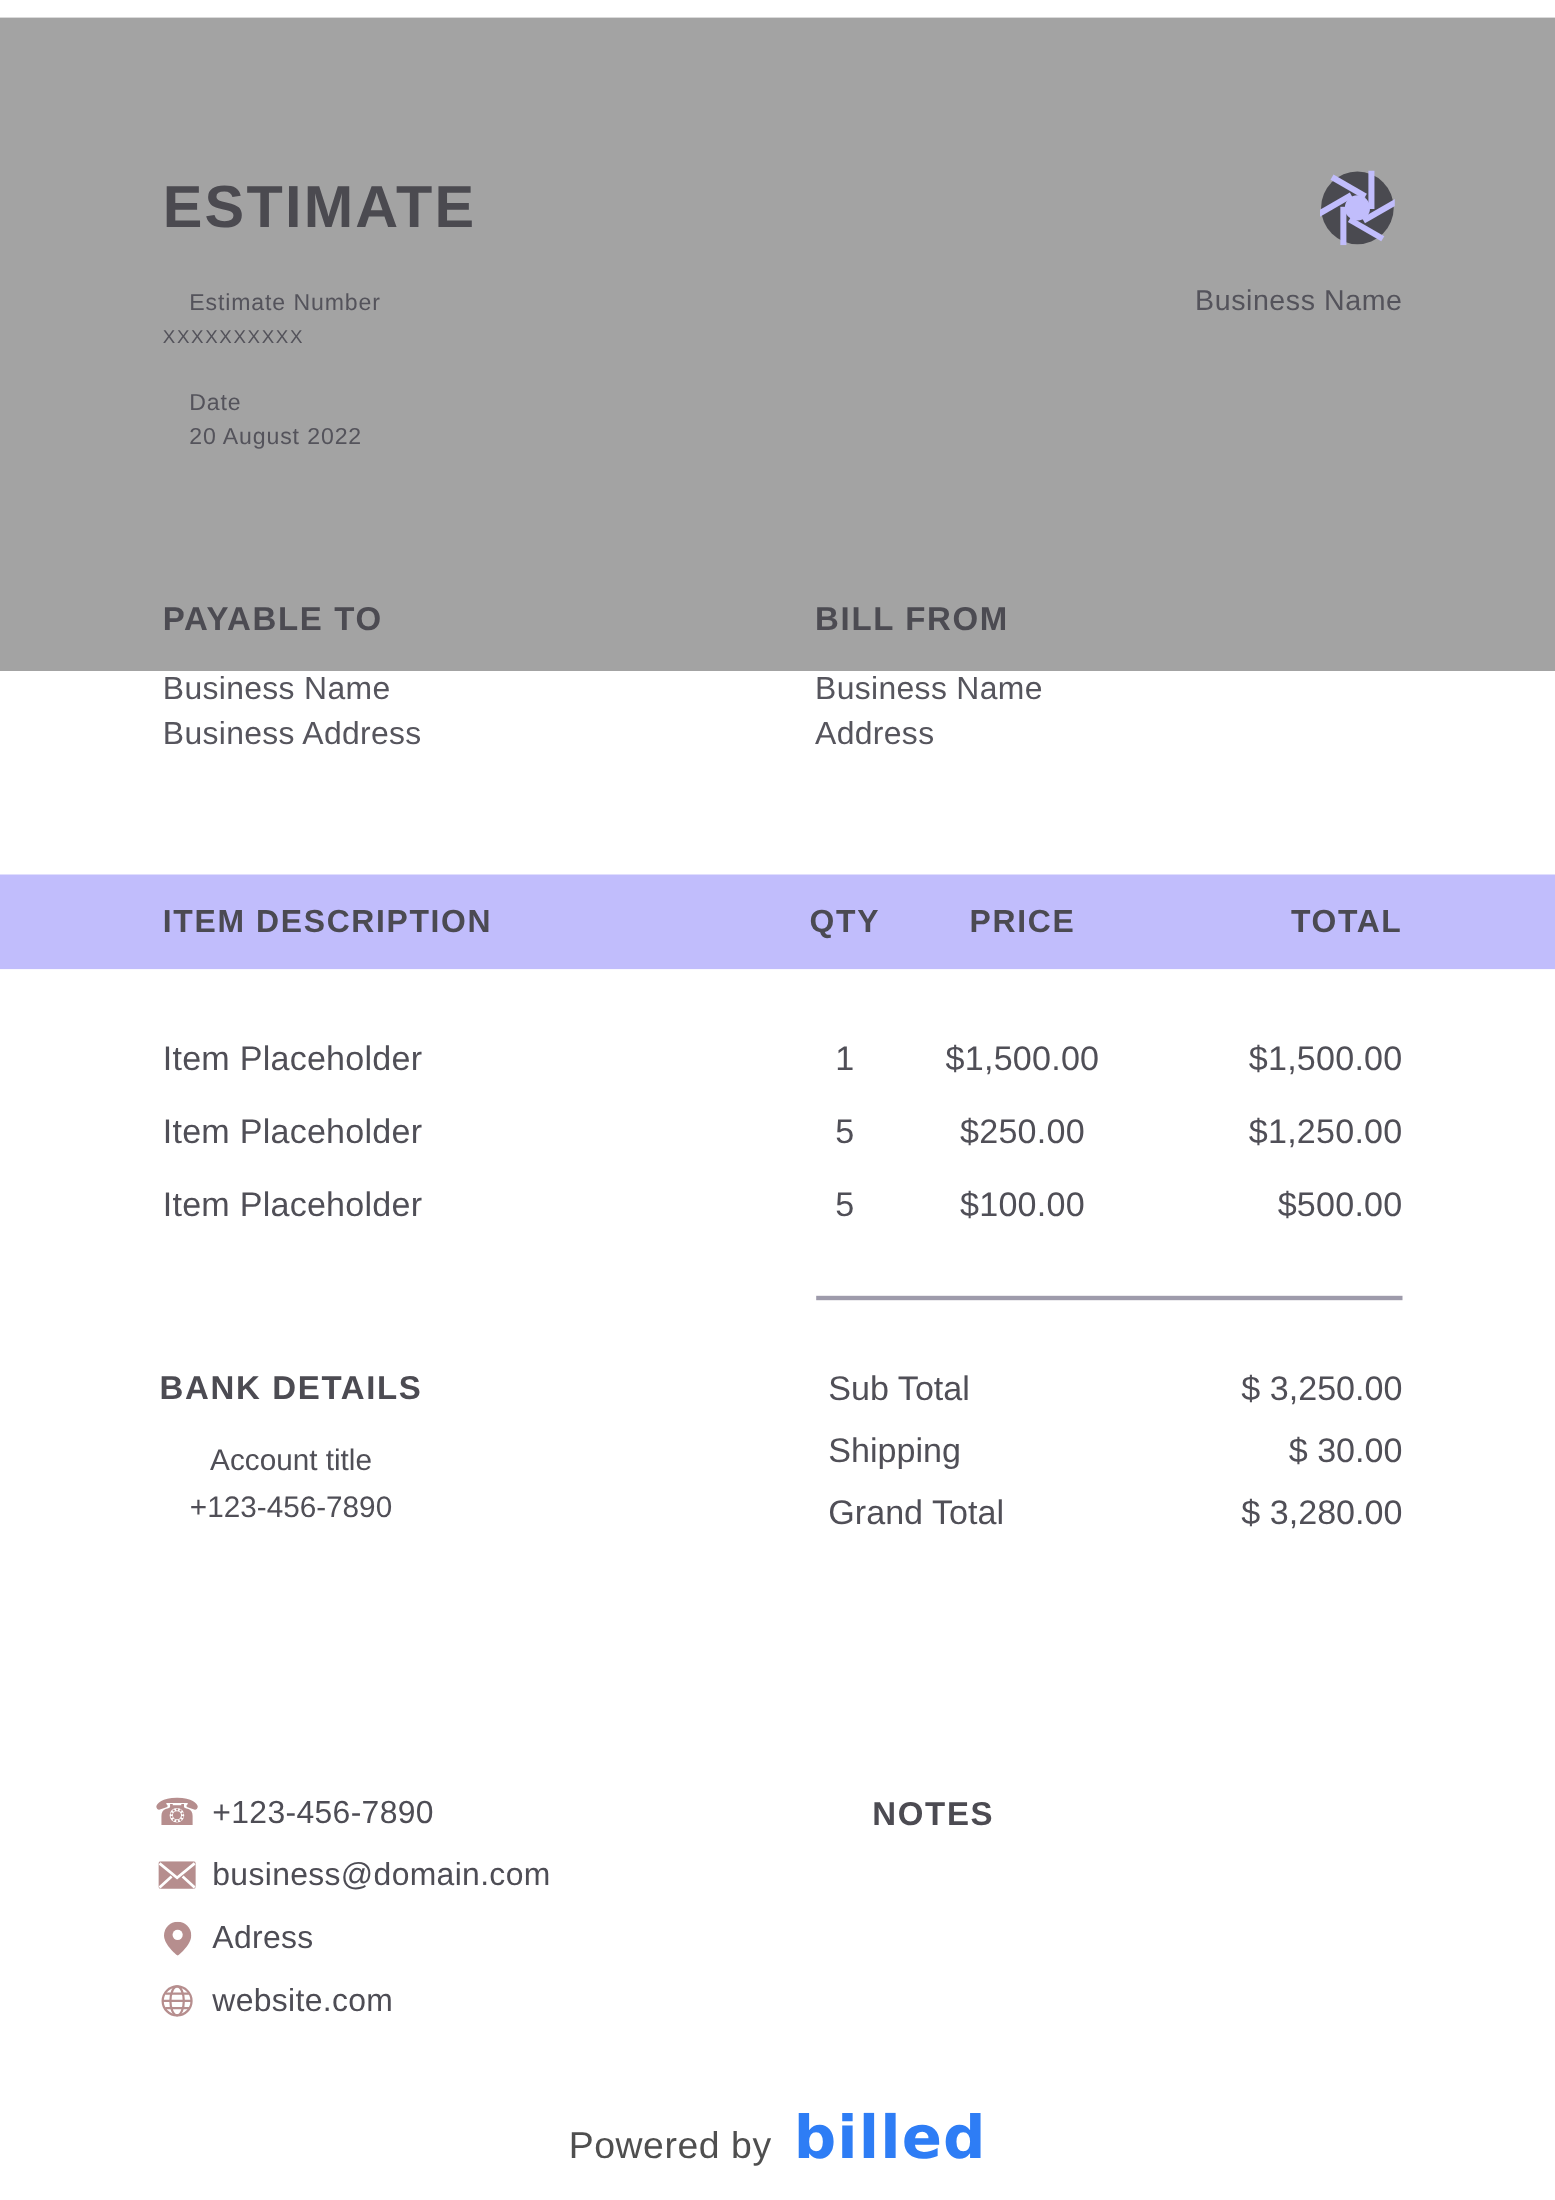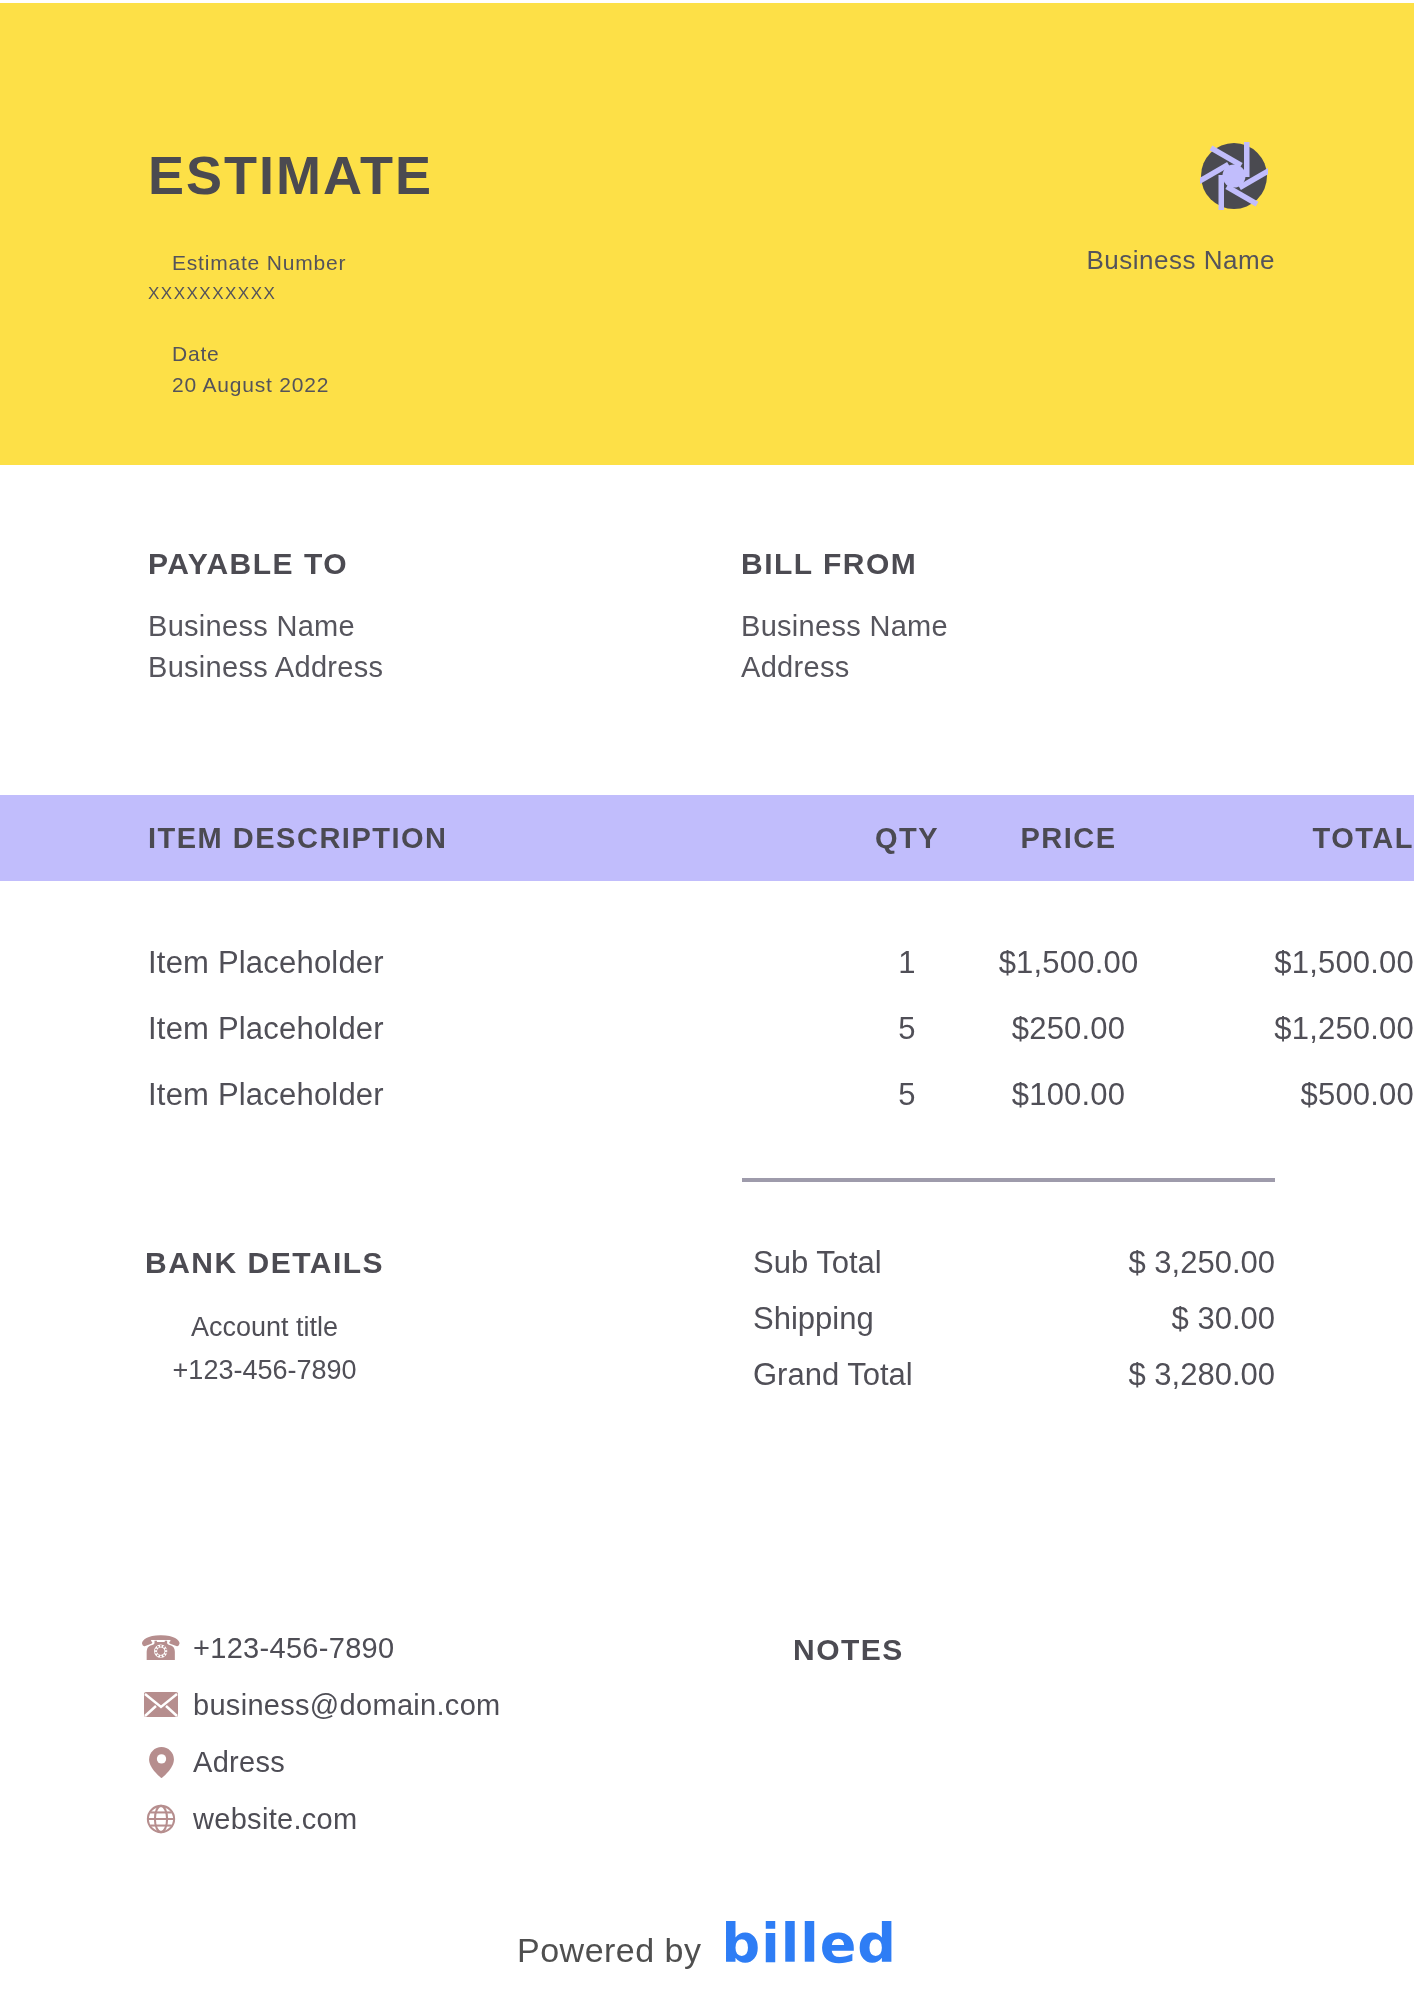--- a/index.html
+++ b/index.html
@@ -9,23 +9,23 @@
     height: 2000px;
     background: #ffffff;
     font-family: "Liberation Sans", sans-serif;
     color: #55545c;
     overflow: hidden;
   }
   .abs { position: absolute; }
 
   
   .header-band {
-    position: absolute; left: 0; top: 3px;
-    width: 100%; height: 462px;
-    background: #fde047;
+    position: absolute; left: 0; top: 16px;
+    width: 100%; height: 594px;
+    background: #a3a3a3;
   }
   .doc-title {
     position: absolute; left: 148px; top: 142px;
     font-size: 54px; font-weight: bold; letter-spacing: 2px;
     color: #4b4a50; line-height: 60px; margin: 0;
   }
   .hdr-label { font-size: 21px; letter-spacing: 0.8px; color: #54535b; line-height: 31px; margin-left: 24px; }
   .hdr-value { font-size: 17px; letter-spacing: 1.5px; color: #54535b; line-height: 31px; }
   .hdr-bizname {
     position: absolute; right: 139px; top: 242px;
@@ -38,21 +38,21 @@
     font-size: 30px; font-weight: bold; letter-spacing: 1.5px;
     color: #4c4b52; line-height: 32px;
   }
   .body-line { font-size: 29px; color: #56555d; letter-spacing: 0.3px; line-height: 30px; }
 
   
   .table-grid {
     display: grid;
     grid-template-columns: 1fr 90px 233px 229px;
     box-sizing: border-box;
-    padding-left: 148px; 
+    padding-left: 148px; padding-right: 139px;
     width: 100%;
   }
   .thead-band {
     position: absolute; left: 0; top: 795px;
     height: 86px; background: #c1bdfc;
     align-items: center;
     font-size: 29px; font-weight: bold; letter-spacing: 1.5px; color: #4b4a52;
   }
   .col-qty { text-align: center; }
   .col-price { text-align: center; }

